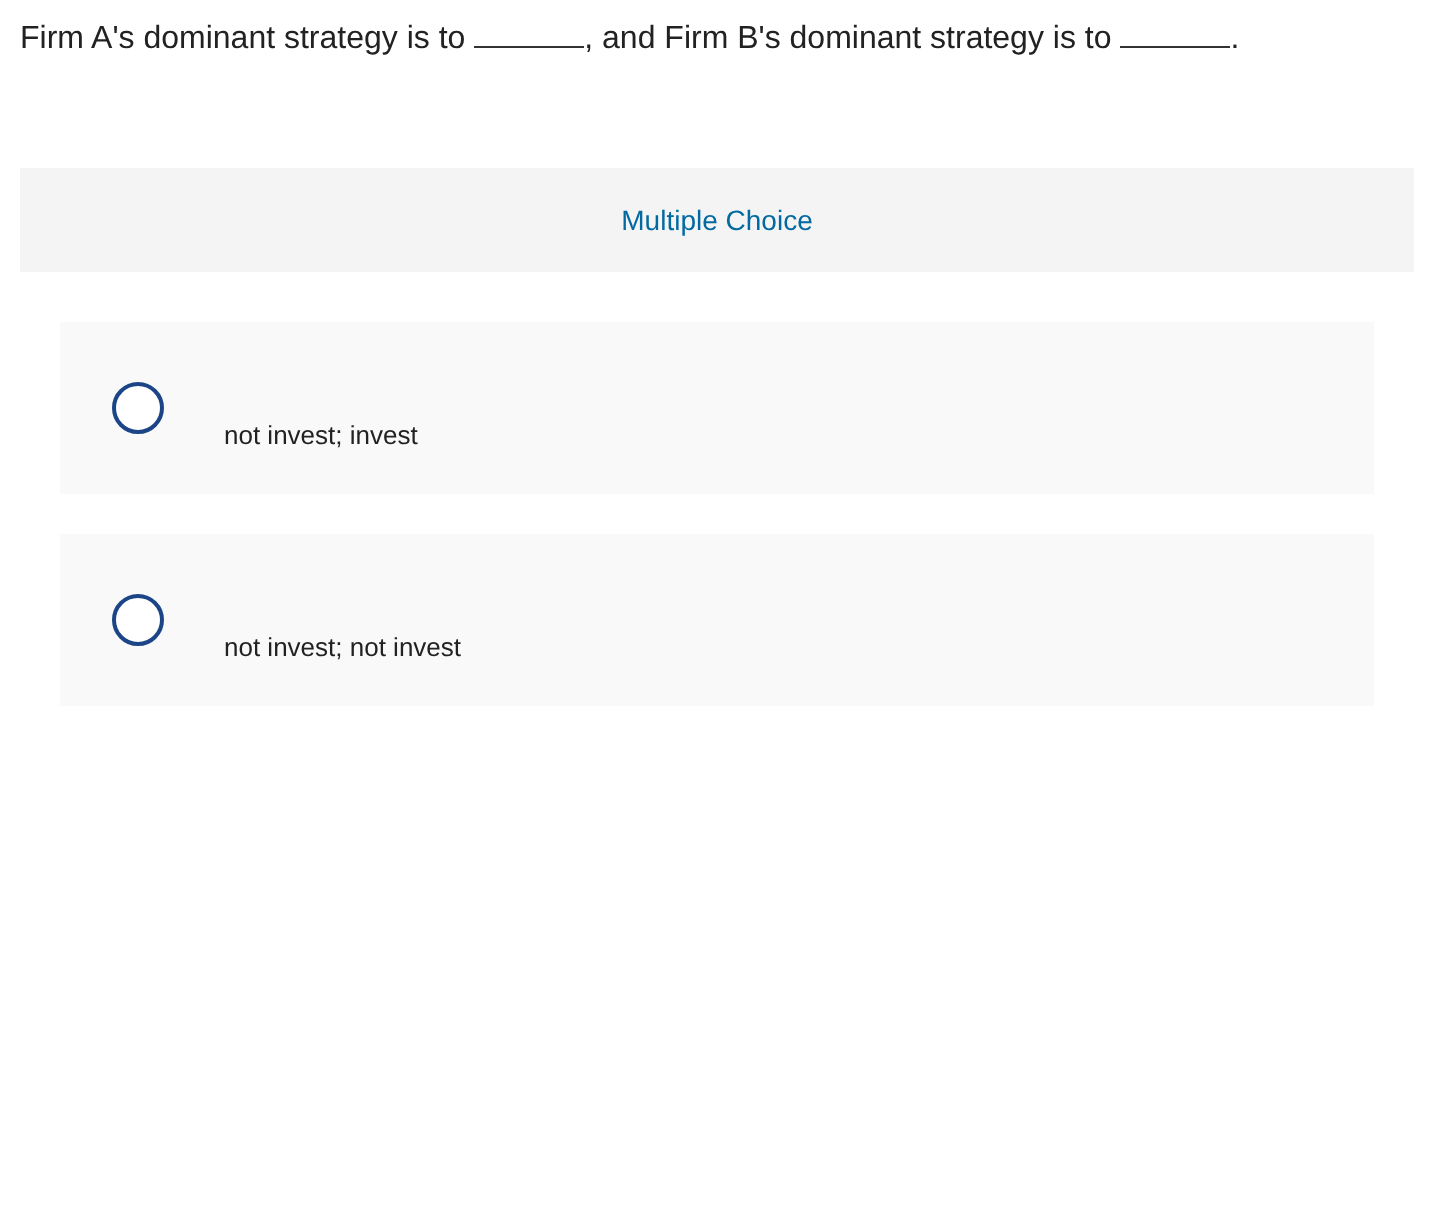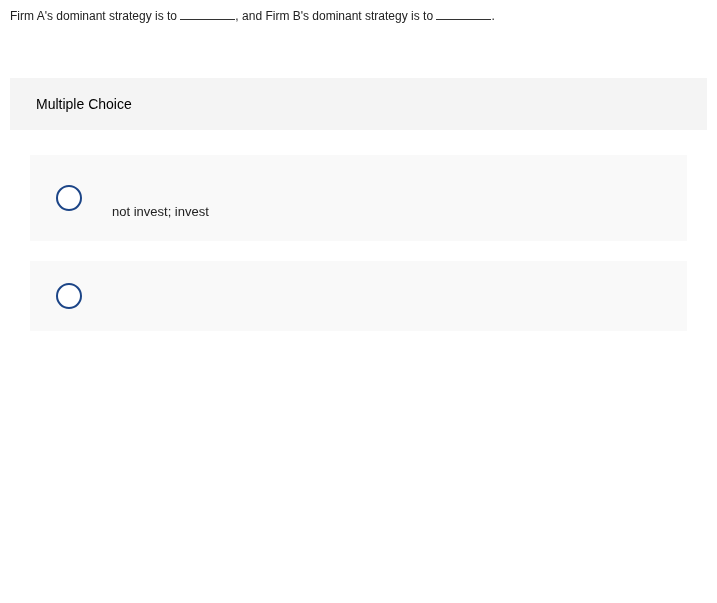--- a/index.html
+++ b/index.html
@@ -10,39 +10,40 @@
     body {
       font-family: Arial, Helvetica, sans-serif;
       background: #ffffff;
       width: 717px;
       height: 603px;
       font-size: 14px;
       color: #333;
     }
     .question {
       padding: 8px 10px 0 10px;
-      font-size: 12px;
+      font-size: 16px;
       color: #222;
     }
     .blank {
       display: inline-block;
       border-bottom: 1px solid #333;
       width: 55px;
       vertical-align: baseline;
       height: 1em;
     }
     .container {
       margin-top: 55px;
       padding: 0 10px;
     }
     .header-bar {
       background: #f4f4f4;
       padding: 18px 26px;
       font-size: 14px;
-      color: #000000;
+      color: #0369a1;
+      text-align: center;
     }
     .options {
       padding: 25px 0 10px 0;
       background: #fff;
     }
     .option {
       background: #f9f9f9;
       margin: 0 20px 20px 20px;
       padding: 22px 26px;
       display: flex;
@@ -75,15 +76,16 @@
   <div class="header-bar">
     <span>Multiple Choice</span>
   </div>
   <div class="options">
     <div class="option">
       <div class="radio"></div>
       <div class="option-label">not invest; invest</div>
     </div>
     <div class="option">
       <div class="radio"></div>
+      <div class="option-label">not invest; not invest</div>
     </div>
   </div>
 </div>
 
 </body></html>

